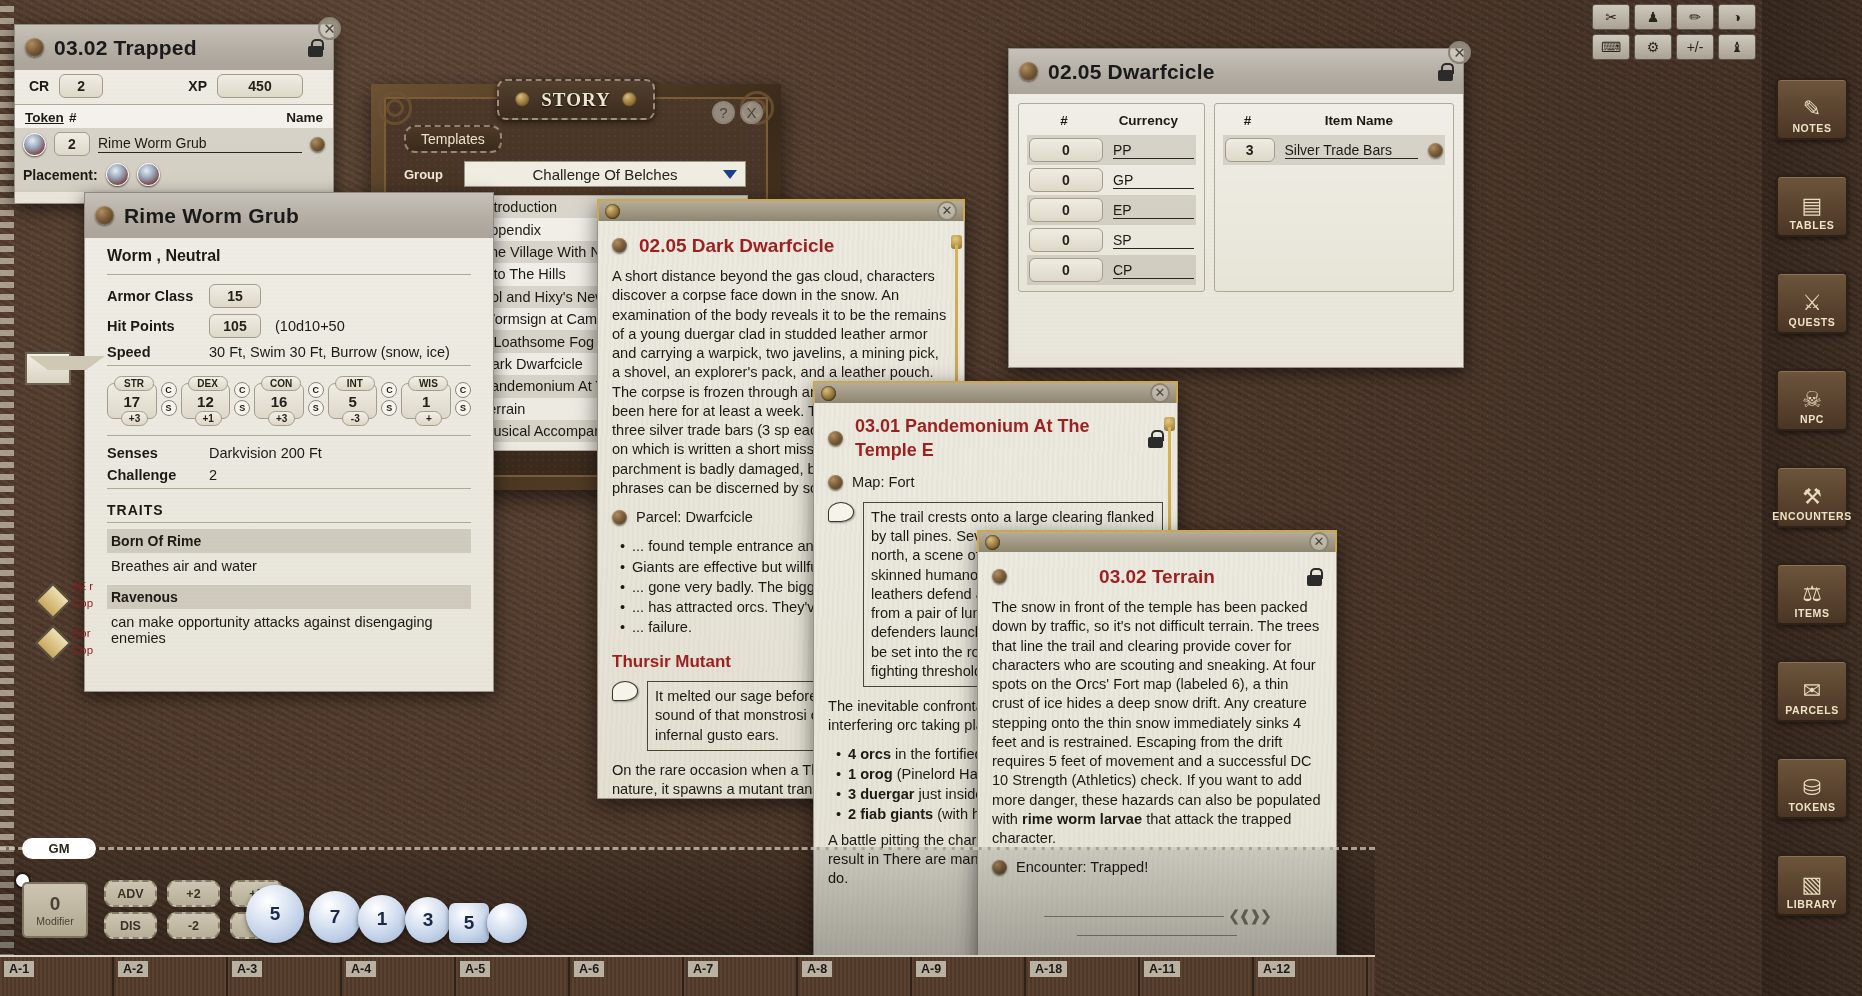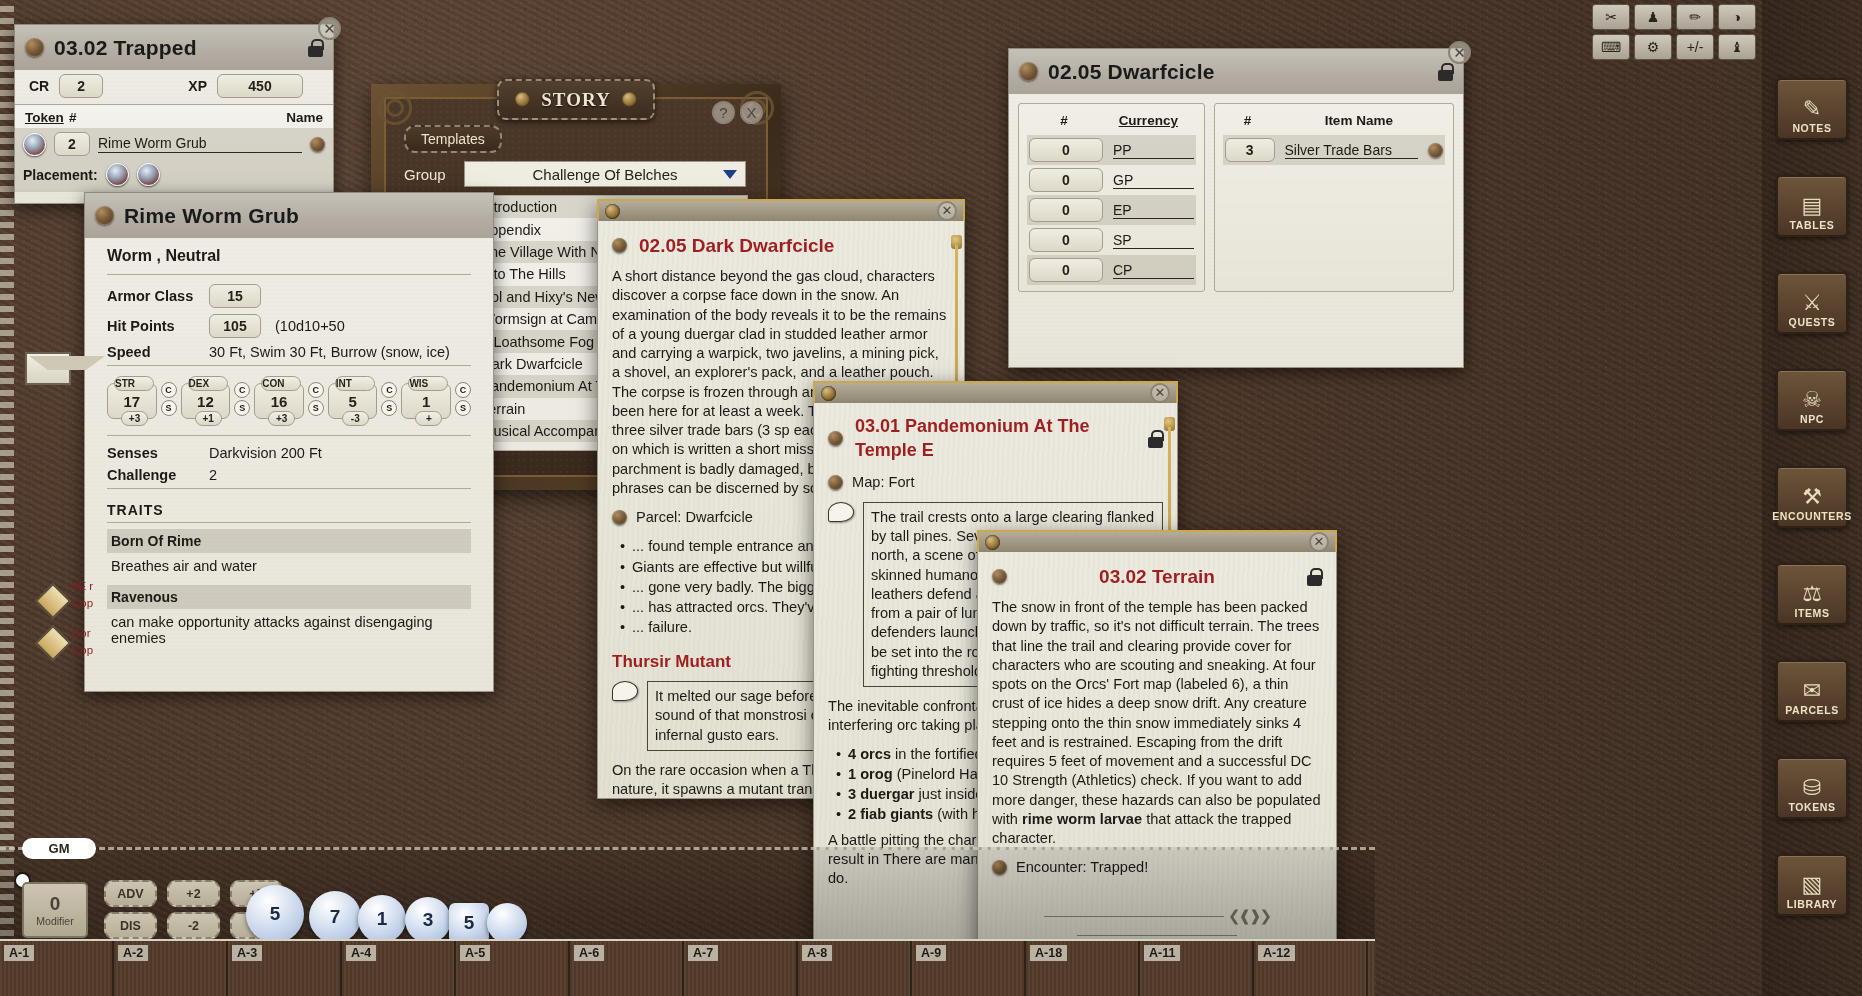--- a/index.html
+++ b/index.html
@@ -81,21 +81,21 @@
   .grommet{width:15px;height:15px;border-radius:50%;background:radial-gradient(circle at 35% 30%,#d9bd7e,#8a6a32 60%,#40300f);box-shadow:inset 0 0 2px #000;}
   .corner{position:absolute;width:34px;height:34px;}
   .corner i{position:absolute;inset:0;border:3px solid #6d5233;border-radius:50%;opacity:.85;}
   .corner i:nth-child(2){inset:8px;}
   .tmpl-btn{
     margin:22px 0 0 14px;display:inline-block;padding:4px 15px;border-radius:11px;
     background:linear-gradient(#4e3a28,#3a2a1c);border:2px dashed rgba(226,215,190,.5);
     color:#eee3cb;font-size:14px;
   }
   .grp-row{display:flex;align-items:center;margin:8px 0 0 14px;}
-  .grp-lbl{color:#f0e8d5;font-weight:normal;font-size:15px;width:60px;}
+  .grp-lbl{color:#f0e8d5;font-weight:bold;font-size:13px;width:60px;}
   .grp-sel{
     flex:1;height:26px;margin-right:16px;background:#efece2;border:1px solid #9b9487;
     display:flex;align-items:center;justify-content:center;position:relative;font-size:15px;color:#26221c;
   }
   .grp-sel .caret{position:absolute;right:8px;width:0;height:0;border-left:7px solid transparent;border-right:7px solid transparent;border-top:9px solid #1c3f8c;}
   .story-list{
     margin:8px 14px 0 18px;height:256px;overflow:hidden;
     background:linear-gradient(rgba(255,255,255,.4),rgba(255,255,255,.15)),#e9e5da;
     border:1px solid #b3ad9f;
   }
@@ -117,21 +117,21 @@
 
   
   #npc-window{left:84px;top:192px;width:410px;height:500px;}
   .np{padding:0 22px;}
   .np .subhead{font-weight:bold;font-size:16px;color:#1d1a15;padding:9px 0 7px;}
   .hr{border-top:1px solid #b0a997;margin:2px 0 6px;}
   .stat-line{display:flex;align-items:center;gap:14px;padding:3px 0;font-size:14.5px;color:#1d1a15;}
   .stat-line b{min-width:88px;display:inline-block;}
   .ability-row{display:flex;gap:4px;padding:6px 0 4px;}
   .ab{position:relative;width:54px;}
-  .ab .nm{position:absolute;left:7px;top:-2px;width:40px;height:15px;border-radius:8px;background:linear-gradient(#f2efe5,#ddd7c7);border:1px solid #a49d8e;font-size:10px;font-weight:bold;text-align:left;line-height:13px;color:#241f18;z-index:2;}
+  .ab .nm{position:absolute;left:7px;top:-2px;width:40px;height:15px;border-radius:8px;background:linear-gradient(#f2efe5,#ddd7c7);border:1px solid #a49d8e;font-size:10px;font-weight:bold;text-align:center;line-height:13px;color:#241f18;z-index:2;}
   .ab .box{margin-top:5px;height:36px;border-radius:7px;background:linear-gradient(#efece2,#ddd8c9);border:1px solid #a49d8e;display:flex;align-items:center;justify-content:center;font-size:15px;font-weight:bold;color:#241f18;}
   .ab .md{position:absolute;left:14px;bottom:-7px;width:27px;height:15px;border-radius:8px;background:linear-gradient(#f2efe5,#ddd7c7);border:1px solid #a49d8e;font-size:10px;font-weight:bold;text-align:center;line-height:13px;color:#241f18;}
   .cs{display:flex;flex-direction:column;gap:2px;justify-content:center;}
   .cs span{width:16px;height:16px;border-radius:50%;background:#f6f4ec;border:1px solid #8d8679;font-size:9px;font-weight:bold;text-align:center;line-height:14px;color:#1d1a15;}
   .sec-title{font-size:14px;font-weight:bold;letter-spacing:1px;color:#1d1a15;padding:7px 0 4px;border-bottom:1px solid #b0a997;}
   .trait-h{background:rgba(150,142,124,.32);font-weight:bold;font-size:14px;color:#1d1a15;padding:4px 0 4px 4px;margin-top:6px;}
   .trait-b{font-size:14.5px;color:#1d1a15;padding:5px 0 5px 4px;}
 
   
   #parcel-window{left:1008px;top:48px;width:456px;height:320px;}
@@ -206,21 +206,21 @@
     display:flex;flex-direction:column;align-items:center;justify-content:center;}
   .mod-box .v{font-size:19px;font-weight:bold;color:#4a4236;}
   .mod-box .c{font-size:10.5px;color:#4a4236;}
   .mini-btn{position:absolute;width:53px;height:27px;border-radius:9px;background:linear-gradient(#cdc5b2,#b6ae96);
     border:2px dashed rgba(90,80,60,.55);font-size:12.5px;font-weight:bold;color:#3a3226;
     display:flex;align-items:center;justify-content:center;}
   .die{position:absolute;bottom:12px;font-weight:bold;color:#1c2a4a;font-size:19px;
        display:flex;align-items:center;justify-content:center;
        background:radial-gradient(circle at 38% 28%,#fff,#c5d4ea 60%,#9fb2cf);
        box-shadow:0 2px 5px rgba(0,0,0,.5);}
-  #chat-tabs{position:absolute;left:0;bottom:0;width:1375px;height:57px;
+  #chat-tabs{position:absolute;left:0;bottom:0;width:1375px;height:41px;
     background:repeating-linear-gradient(90deg,#5a4130 0 2px,#4e3829 2px 4px);
     border-top:2px solid #d8d2c2;display:flex;}
   .ctab{width:114px;border-right:2px solid #2e2117;position:relative;}
   .ctab span{position:absolute;left:4px;top:4px;background:#b9b2a2;color:#1d1a15;font-size:12.5px;font-weight:bold;padding:1px 5px;}
   #env-icon{position:absolute;left:25px;top:352px;width:46px;height:33px;
     background:linear-gradient(#f2efe4,#d8d3c2);border:2px solid #6b6352;}
   #env-icon::after{content:"";position:absolute;left:2px;top:2px;width:38px;height:25px;
     border-top:14px solid #cfc8b4;border-left:19px solid transparent;border-right:19px solid transparent;}
   .left-strip{position:absolute;left:0;top:0;width:14px;height:996px;
     background:repeating-linear-gradient(0deg,#d6cfbd 0 6px,transparent 6px 12px);opacity:.65;}
@@ -463,21 +463,21 @@
     <span class="wtitle">02.05 Dwarfcicle</span>
     <span class="spacer"></span>
     <span class="lock"></span>
     <span class="xbtn" style="position:absolute;right:-8px;top:-8px;">✕</span>
   </div>
   <div class="body" style="height:274px;">
     <div class="pc-cols">
       <div class="pc-col">
         <div class="pc-head">
           <span style="width:74px;text-align:center;">#</span>
-          <span style="flex:1;text-align:center;text-decoration:underline;">Currency</span>
+          <span style="flex:1;text-align:center;">Currency</span>
         </div>
         <div id="currency-rows">
             <div class="cur-row">
               <span class="fld cur-amt">0</span>
               <span class="cur-nm">PP</span>
             </div>
             <div class="cur-row">
               <span class="fld cur-amt">0</span>
               <span class="cur-nm">GP</span>
             </div>

